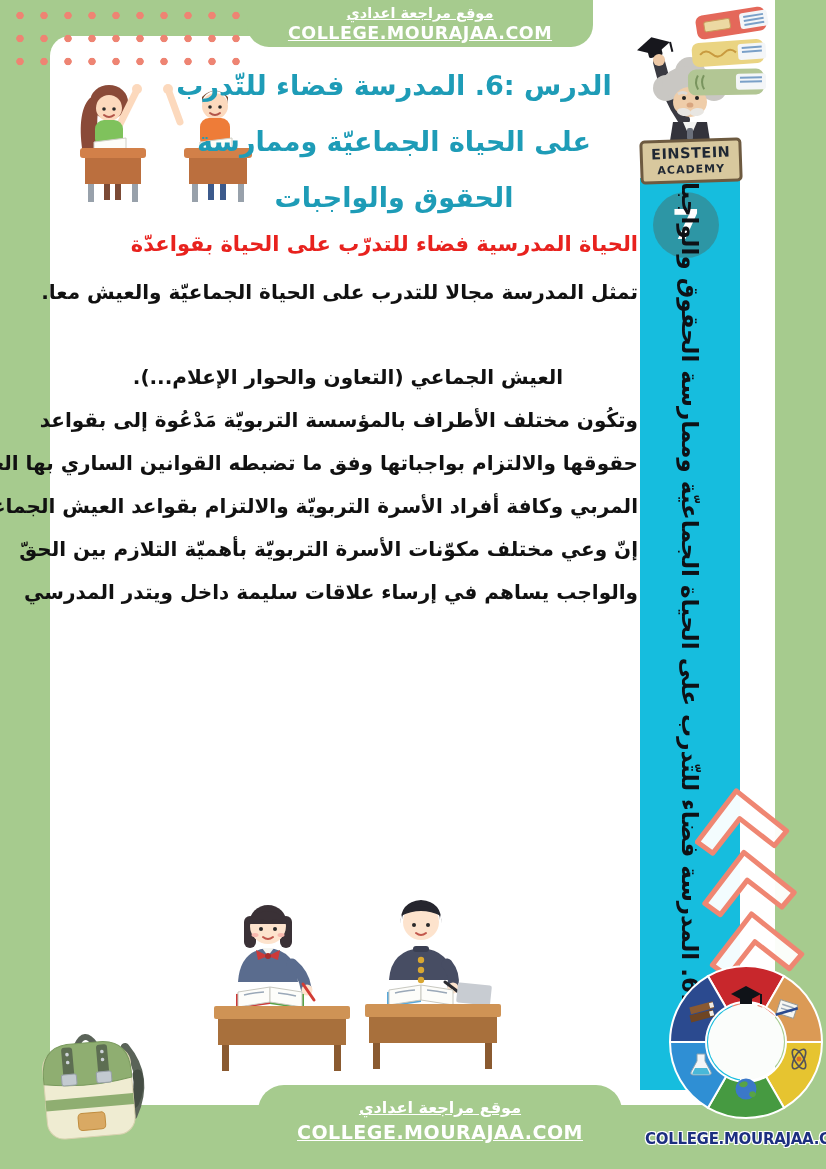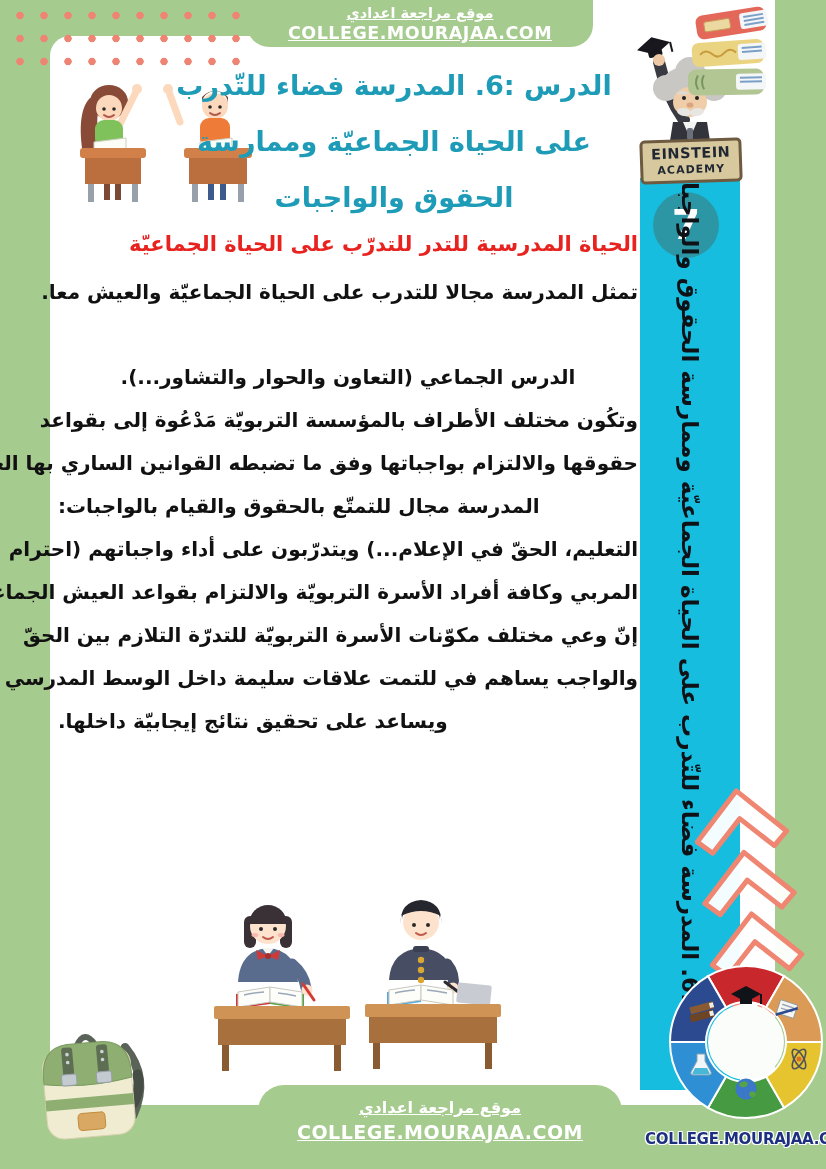--- a/index.html
+++ b/index.html
@@ -25,21 +25,21 @@
   .footer-tab{left:258px;top:1085px;width:364px;height:84px;background:#a6cb8e;
               border-radius:26px 26px 0 0;text-align:center;padding-top:11px;box-sizing:border-box;}
   .footer-tab .ar{font-size:16px;font-weight:bold;color:#fff;text-decoration:underline;direction:rtl;line-height:24px;}
   .footer-tab .url{font-size:19px;font-weight:bold;color:#fff;text-decoration:underline;letter-spacing:.5px;line-height:25px;}
   
   .lesson-title{left:150px;top:58px;width:488px;text-align:center;direction:rtl;
                 color:#1e9cb7;font-size:27px;font-weight:bold;line-height:56px;}
   .section-heading{left:58px;right:188px;top:227px;text-align:right;direction:rtl;
                    color:#e8221e;font-size:21px;font-weight:bold;line-height:34px;}
   .body-text{left:58px;right:188px;top:271px;direction:rtl;color:#111;}
-  .body-line{height:43px;line-height:43px;font-size:20px;font-weight:600;white-space:nowrap;text-align:left;}
+  .body-line{height:43px;line-height:43px;font-size:20px;font-weight:600;white-space:nowrap;text-align:center;}
   .body-line.align-center{text-align:center;}
   .body-line.gap-after{margin-bottom:42px;}
   
   .cyan-strip{left:640px;top:178px;width:100px;height:912px;background:#16bdde;}
   .lesson-badge{left:653px;top:192px;width:66px;height:66px;border-radius:50%;background:#2d96a5;
                 color:#fff;font-size:41px;font-weight:bold;text-align:center;line-height:66px;}
   .sidebar-title{left:640px;top:272px;width:813px;height:100px;transform-origin:0 0;
                  transform:rotate(90deg) translate(0,-100px);direction:rtl;text-align:center;
                  white-space:nowrap;color:#0e1116;font-size:23px;font-weight:bold;line-height:100px;}
   .banner{left:640px;top:139px;width:102px;height:44px;background:#d8c89e;border:3px solid #6d5a40;
@@ -102,46 +102,43 @@
     <rect x="29" y="90" width="58" height="26" fill="#bb6f3e"></rect>
     <rect x="32" y="116" width="6" height="18" fill="#98a1ab"></rect>
     <rect x="78" y="116" width="6" height="18" fill="#98a1ab"></rect>
     <rect x="48" y="116" width="6" height="16" fill="#3c5a8c"></rect>
     <rect x="60" y="116" width="6" height="16" fill="#3c5a8c"></rect>
   </g>
 </svg>
 
 <div class="abs lesson-title" dir="rtl">الدرس :6. المدرسة فضاء للتّدرب على الحياة الجماعيّة وممارسة الحقوق والواجبات</div>
 
-<div class="abs section-heading">الحياة المدرسية للتدر للتدرّب على الحياة الجماعيّة</div>
+<div class="abs section-heading">الحياة المدرسية فضاء للتدرّب على الحياة بقواعدّة</div>
 
 <div class="abs body-text">
 
     <div class="body-line align-right gap-after">تمثل المدرسة مجالا للتدرب على الحياة الجماعيّة والعيش معا.</div>
 
 
-    <div class="body-line align-center">الدرس الجماعي (التعاون والحوار والتشاور...).</div>
+    <div class="body-line align-center">العيش الجماعي (التعاون والحوار الإعلام...).</div>
 
     <div class="body-line align-right">وتكُون مختلف الأطراف بالمؤسسة التربويّة مَدْعُوة إلى بقواعد</div>
 
     <div class="body-line align-right">حقوقها والالتزام بواجباتها وفق ما تضبطه القوانين الساري بها العمل.</div>
 
-    <div class="body-line align-right">المدرسة مجال للتمتّع بالحقوق والقيام بالواجبات:</div>
-
-
-    <div class="body-line align-right">التعليم، الحقّ في الإعلام...) ويتدرّبون على أداء واجباتهم (احترام</div>
+
+
 
     <div class="body-line align-right">المربي وكافة أفراد الأسرة التربويّة والالتزام بقواعد العيش الجماعي</div>
 
 
-    <div class="body-line align-right">إنّ وعي مختلف مكوّنات الأسرة التربويّة للتدرّة التلازم بين الحقّ</div>
-
-    <div class="body-line align-right">والواجب يساهم في للتمت علاقات سليمة داخل الوسط المدرسي</div>
-
-    <div class="body-line align-right">ويساعد على تحقيق نتائج إيجابيّة داخلها.</div>
+    <div class="body-line align-right">إنّ وعي مختلف مكوّنات الأسرة التربويّة بأهميّة التلازم بين الحقّ</div>
+
+    <div class="body-line align-right">والواجب يساهم في إرساء علاقات سليمة داخل ويتدر المدرسي</div>
+
   </div>
 
 <div class="abs cyan-strip"></div>
 <div class="abs lesson-badge">7</div>
 <div class="abs sidebar-title">الدرس :6. المدرسة فضاء للتّدرب على الحياة الجماعيّة وممارسة الحقوق والواجبات</div>
 
 <svg class="abs" style="left:636px;top:24px;" width="106" height="156" viewBox="0 0 106 156">
   <g transform="translate(18,24) rotate(-14)">
     <rect x="-7" y="0" width="14" height="9" rx="2" fill="#17171d"></rect>
     <polygon points="0,-11 17,-2 0,7 -17,-2" fill="#17171d"></polygon>

